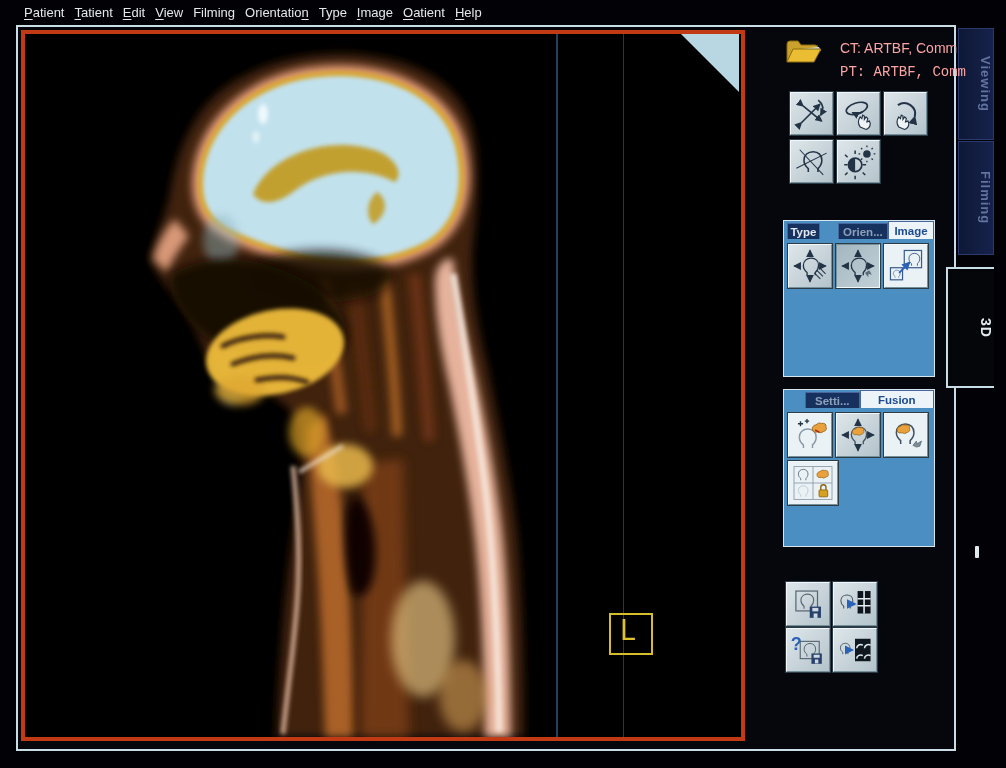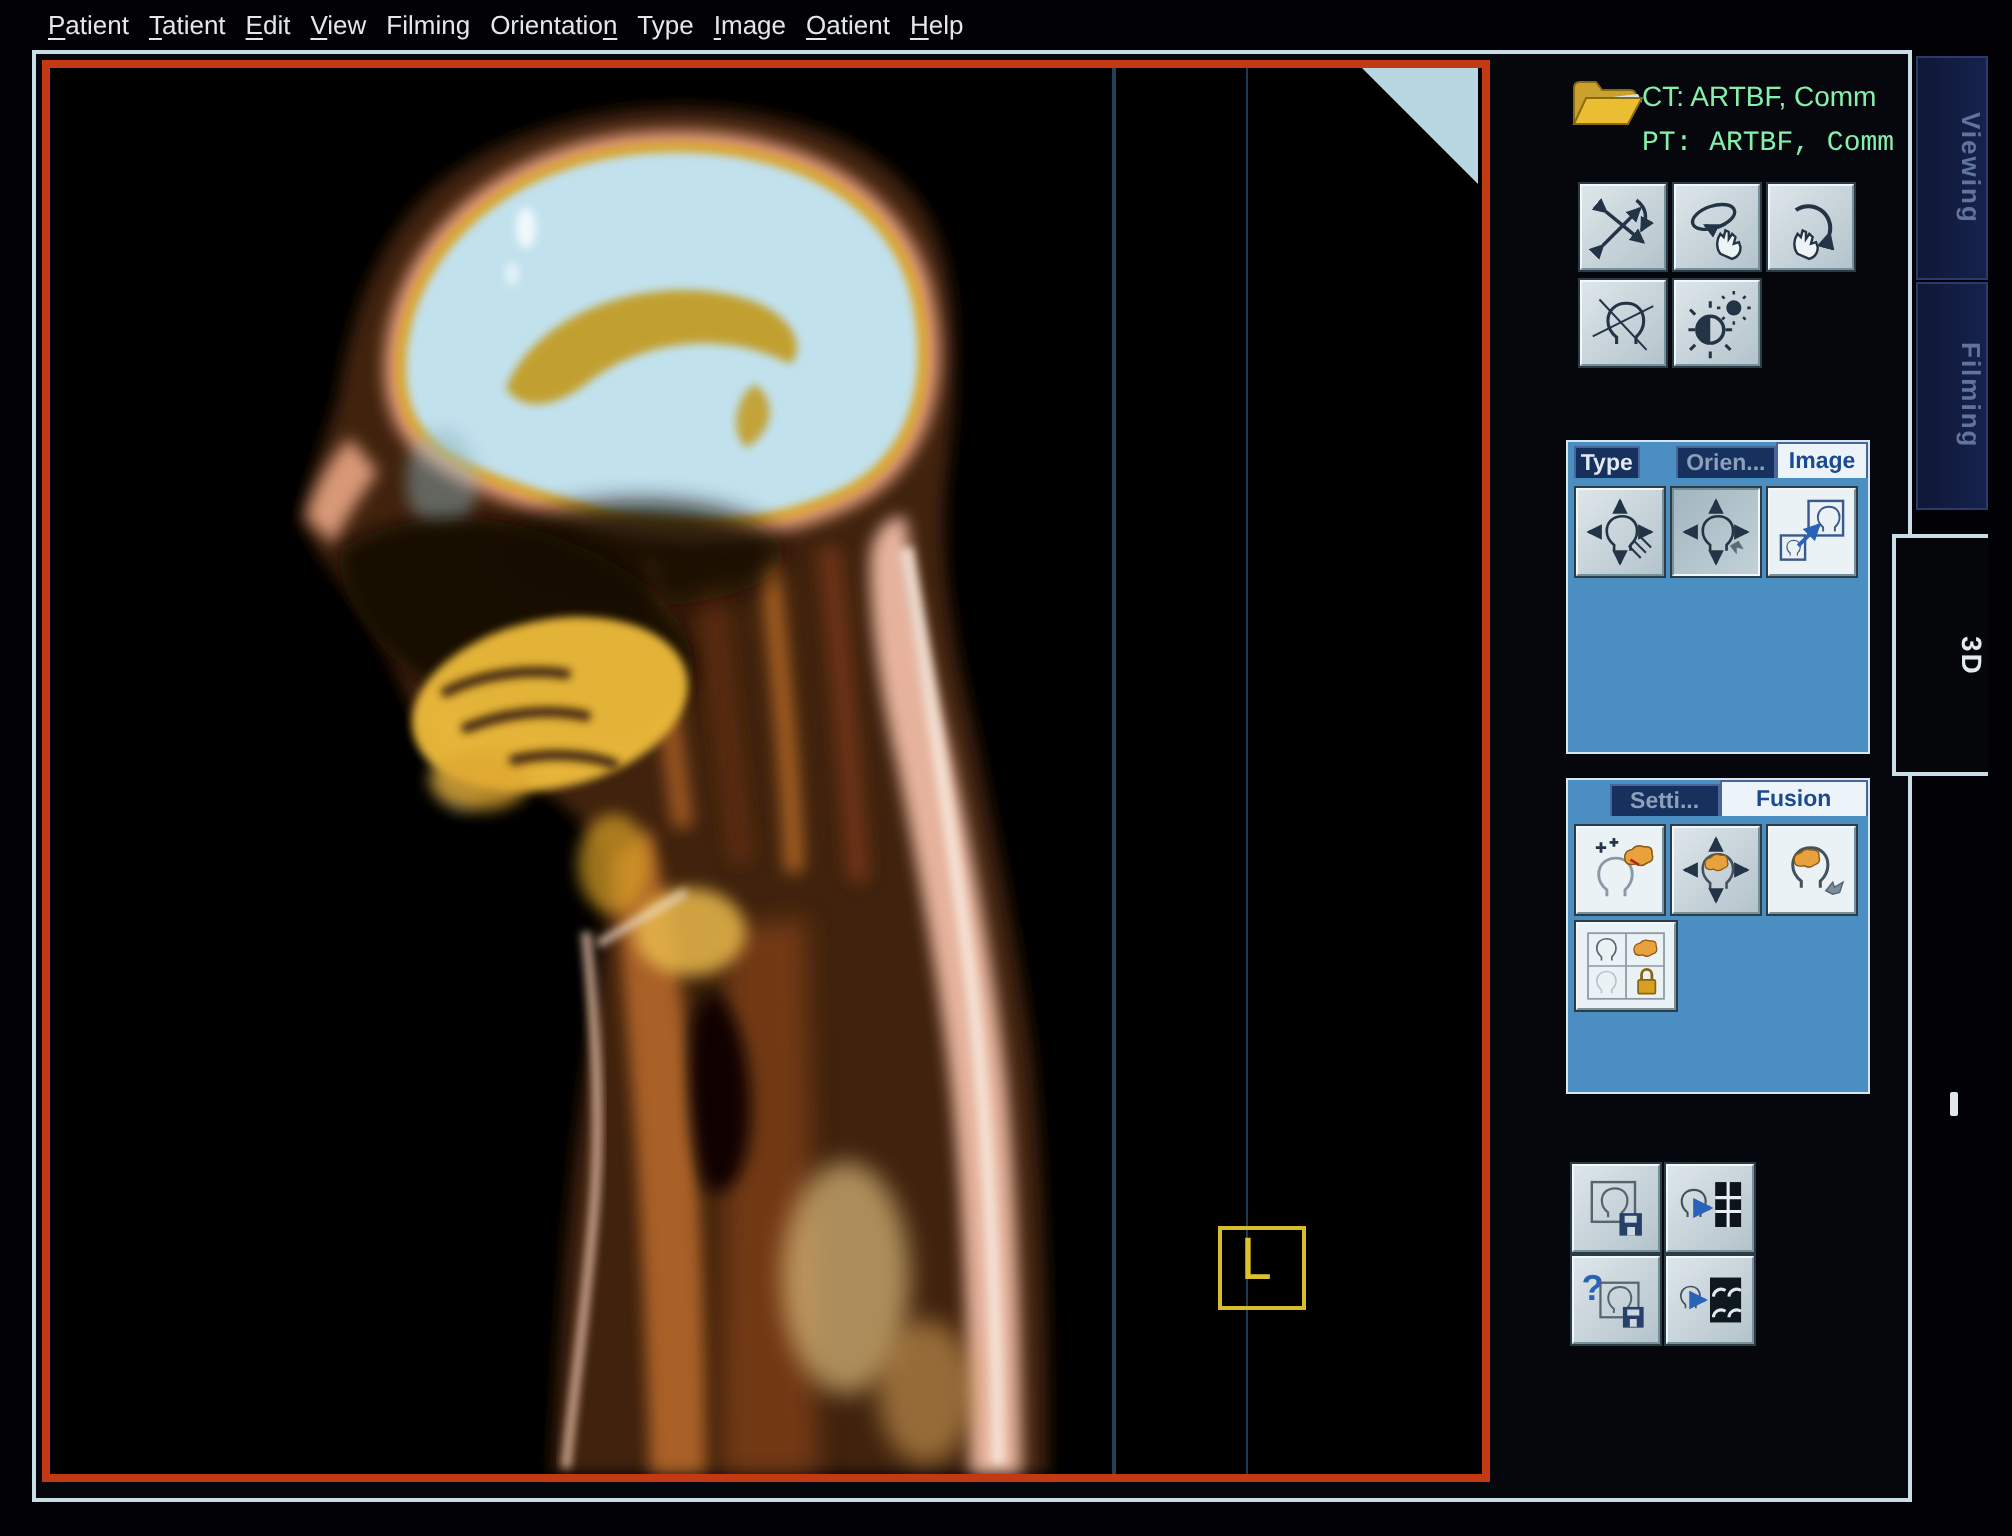--- a/index.html
+++ b/index.html
@@ -38,21 +38,21 @@
   .vline2{left:598px;width:1px;background:#1d3play:#1d3a55;background:#1d3a55;}
   .corner-triangle{position:absolute;top:0;right:2px;width:58px;height:58px;}
   .l-marker{position:absolute;left:584px;top:579px;width:40px;height:38px;
             border:2px solid #d8bd2a;}
   .l-marker span{position:absolute;left:9px;top:0px;color:#ddc22e;font-size:27px;
             font-weight:normal;font-family:"DejaVu Sans",sans-serif;transform:scaleY(1.05);}
 
   
   .sidebar{position:absolute;left:749px;top:29px;width:207px;height:719px;z-index:4;}
   .folder-icon{position:absolute;left:36px;top:9px;}
-  .study-line{position:absolute;left:72px;color:#86efac;font-size:14px;white-space:nowrap;}
+  .study-line{position:absolute;left:91px;color:#fca5a5;font-size:14px;white-space:nowrap;}
   .study-ct{top:11px;} .study-pt{top:35px;font-family:Liberation Mono, monospace;}
 
   .tbtn{position:absolute;width:43px;height:43px;padding:2px;box-sizing:border-box;
         background:linear-gradient(135deg,#dde6ea,#b4c3cb);
         border:1px solid;border-color:#f2f7f9 #76909b #76909b #f2f7f9;
         box-shadow:0 0 0 1px #2c3c46;cursor:pointer;}
   .tbtn svg{width:100%;height:100%;display:block;}
   .tbtn.pressed{background:linear-gradient(135deg,#a3b6bf,#c2d1d8);
         border-color:#76909b #f2f7f9 #f2f7f9 #76909b;}
   .tbtn.lighter{background:#eaf2f6;}

